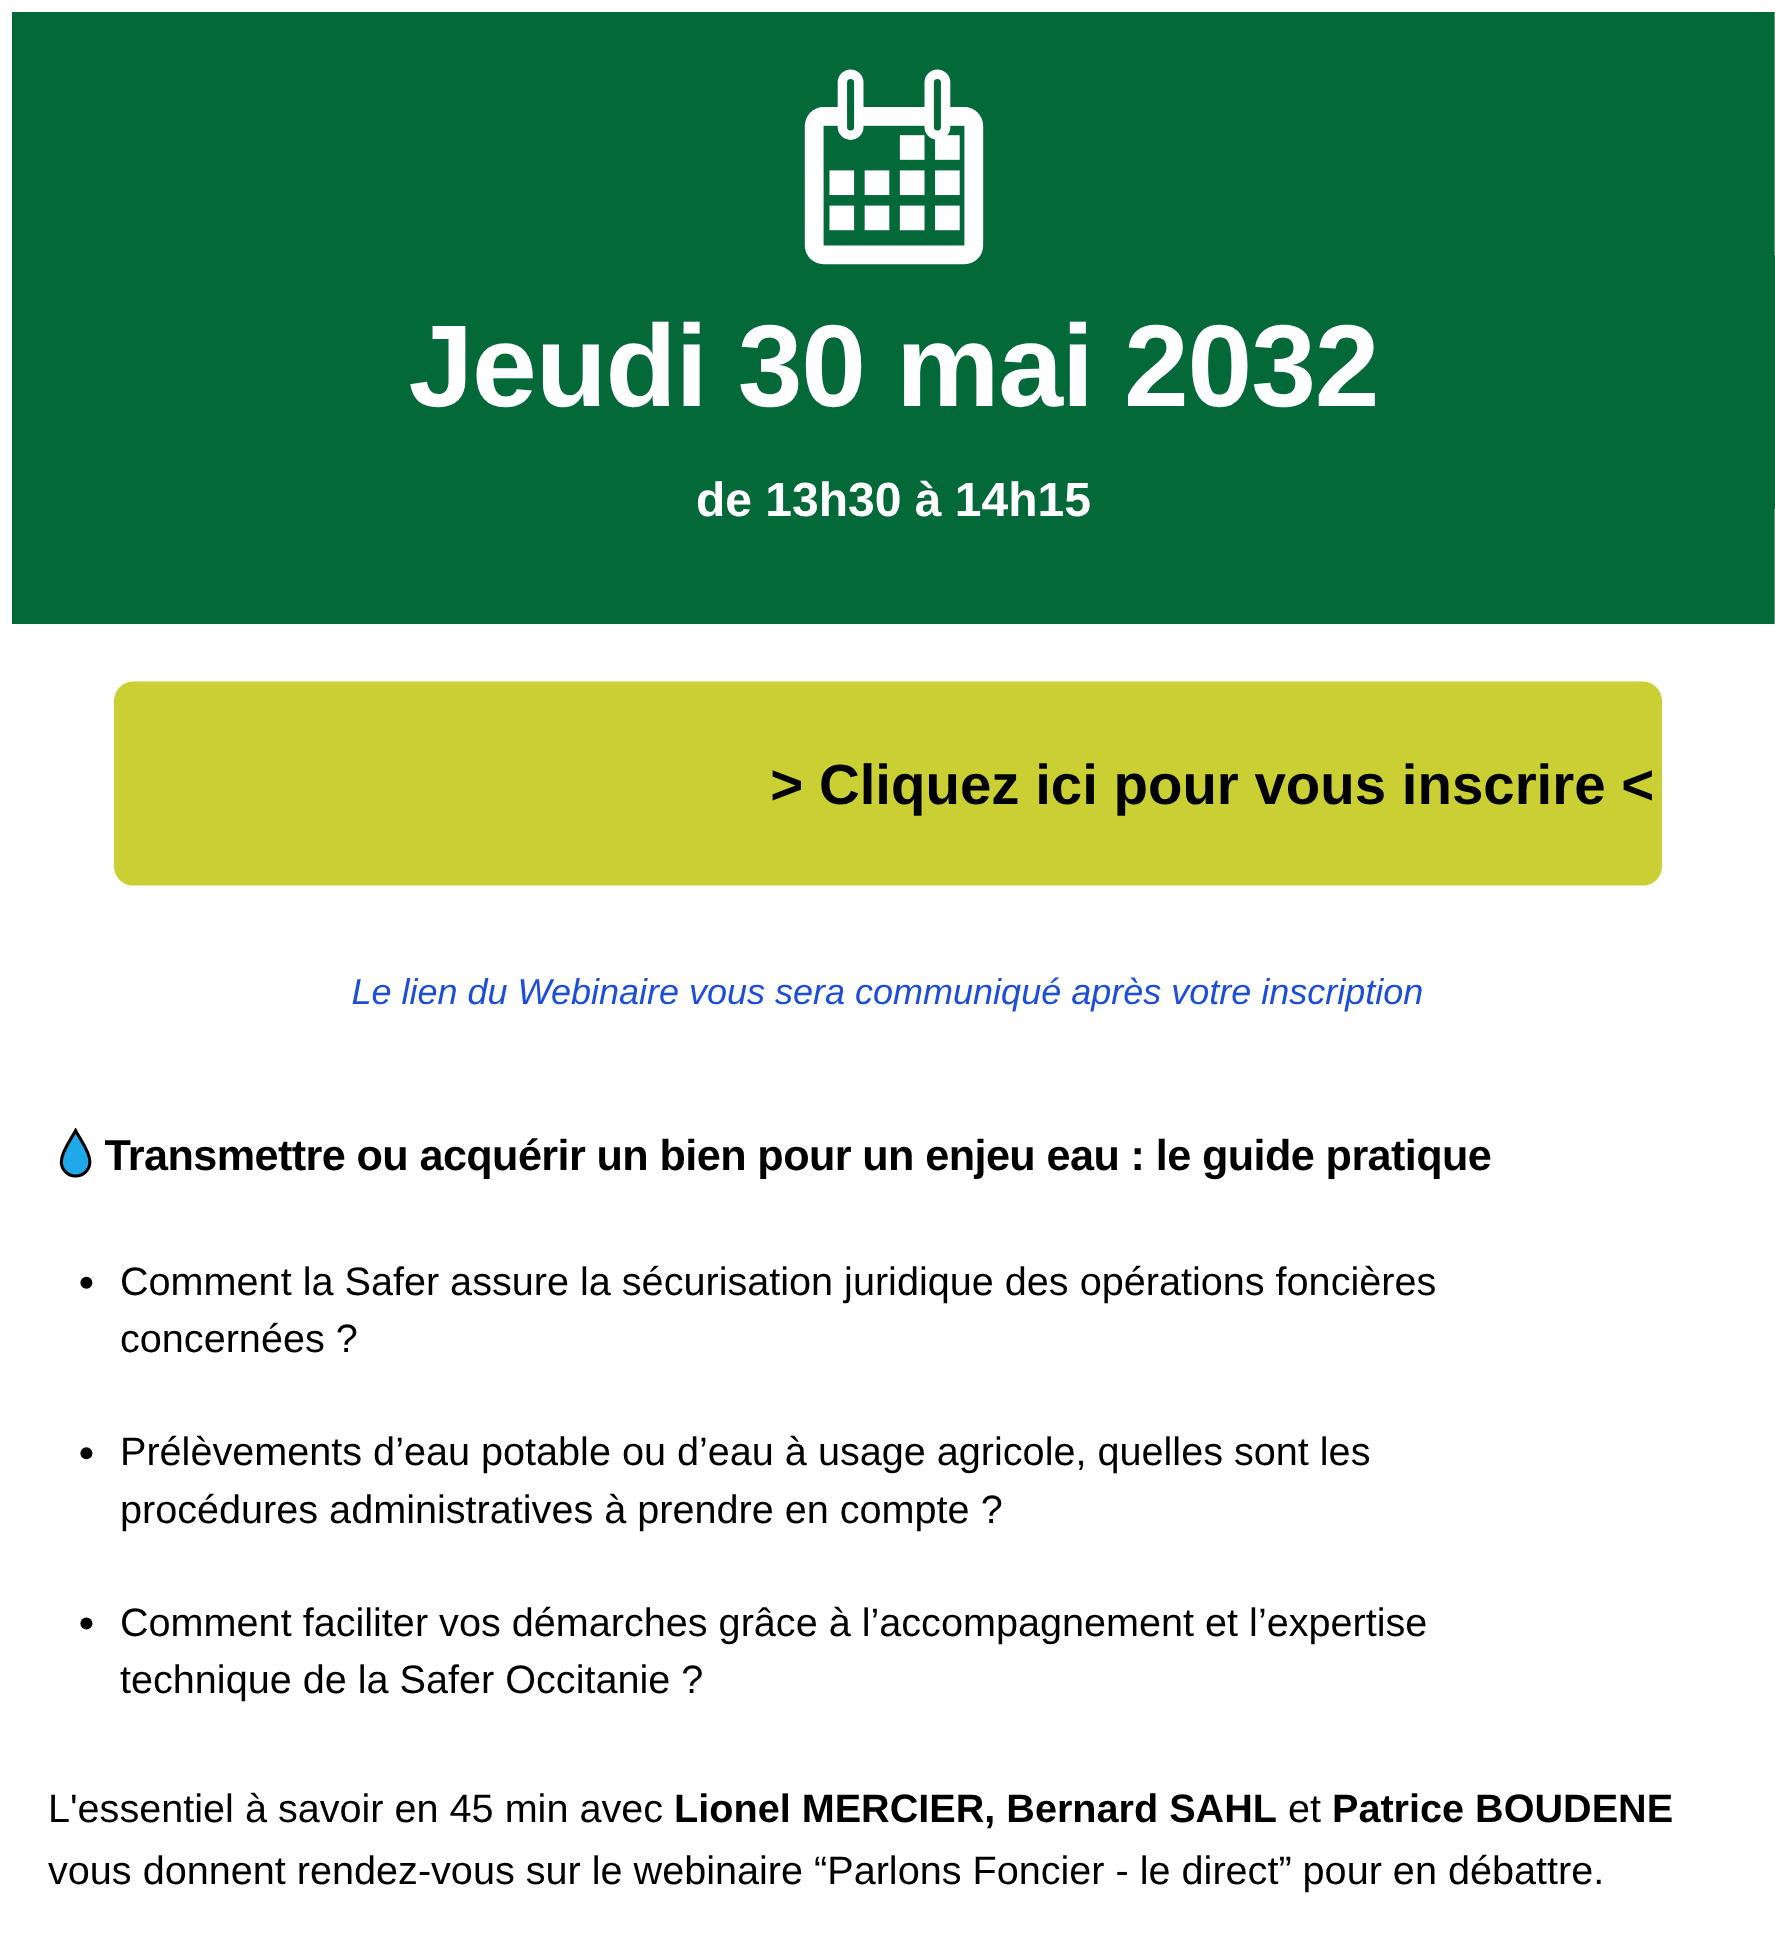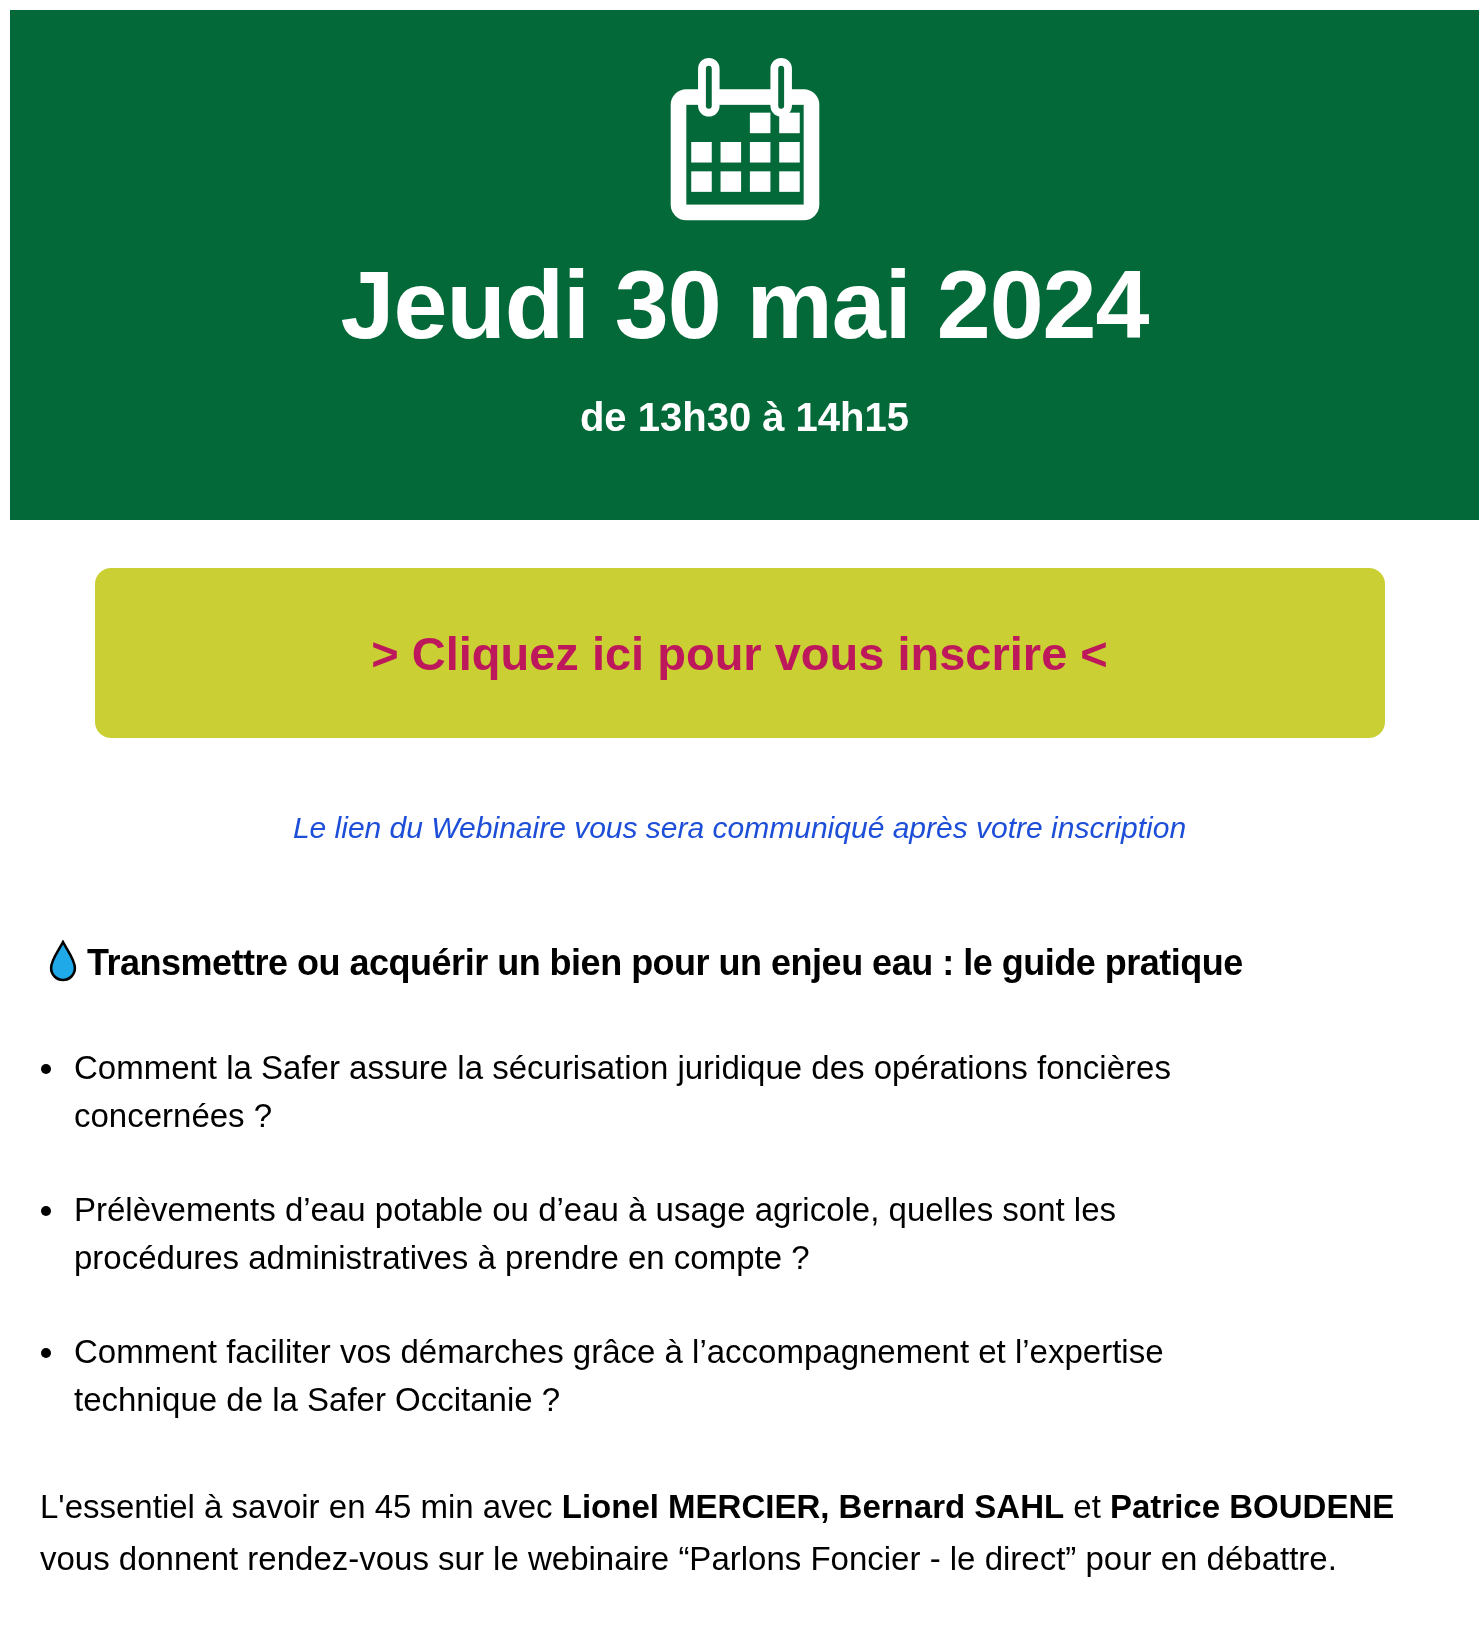--- a/index.html
+++ b/index.html
@@ -39,25 +39,25 @@
 
   
   .register-button {
     display: block;
     margin: 48px auto 0 auto;
     width: 1290px;
     height: 170px;
     border: none;
     border-radius: 16px;
     background: #cad033;
-    color: #be185d;
+    color: #000000;
     font-family: "Liberation Sans", sans-serif;
     font-size: 47px;
     font-weight: bold;
-    text-align: center;
+    text-align: right;
     cursor: pointer;
   }
 
   .webinar-link-note {
     margin-top: 72px;
     text-align: center;
     font-style: italic;
     font-size: 30px;
     color: #1d4ed8;
     line-height: 36px;
@@ -71,21 +71,21 @@
     gap: 7px;
     font-size: 36px;
     font-weight: bold;
     letter-spacing: -0.5px;
     line-height: 44px;
   }
   .drop-wrap { line-height: 0; flex: 0 0 auto; }
 
   ul.topic-bullets {
     margin: 58px 0 0 0;
-    padding-left: 68px;
+    padding-left: 94px;
     list-style: disc;
   }
   ul.topic-bullets li {
     max-width: 1160px;
     font-size: 33px;
     line-height: 48px;
     margin-bottom: 46px;
     padding-left: 6px;
   }
 
@@ -119,21 +119,21 @@
         <rect x="65" y="90" width="21" height="21" fill="#ffffff"></rect>
         <rect x="95" y="90" width="21" height="21" fill="#ffffff"></rect>
         <rect x="125" y="90" width="21" height="21" fill="#ffffff"></rect>
 
         <rect x="35" y="120" width="21" height="21" fill="#ffffff"></rect>
         <rect x="65" y="120" width="21" height="21" fill="#ffffff"></rect>
         <rect x="95" y="120" width="21" height="21" fill="#ffffff"></rect>
         <rect x="125" y="120" width="21" height="21" fill="#ffffff"></rect>
       </svg>
     </div>
-    <div class="event-date">Jeudi 30 mai 2024</div>
+    <div class="event-date">Jeudi 30 mai 2032</div>
     <div class="event-time">de 13h30 à 14h15</div>
   </div>
 
   <button class="register-button">&gt; Cliquez ici pour vous inscrire &lt;</button>
 
   <div class="webinar-link-note">Le lien du Webinaire vous sera communiqué après votre inscription</div>
 
   <div class="topic-heading">
     <span class="drop-wrap">
       <svg viewBox="0 0 24 32" width="34" height="46" aria-hidden="true">

